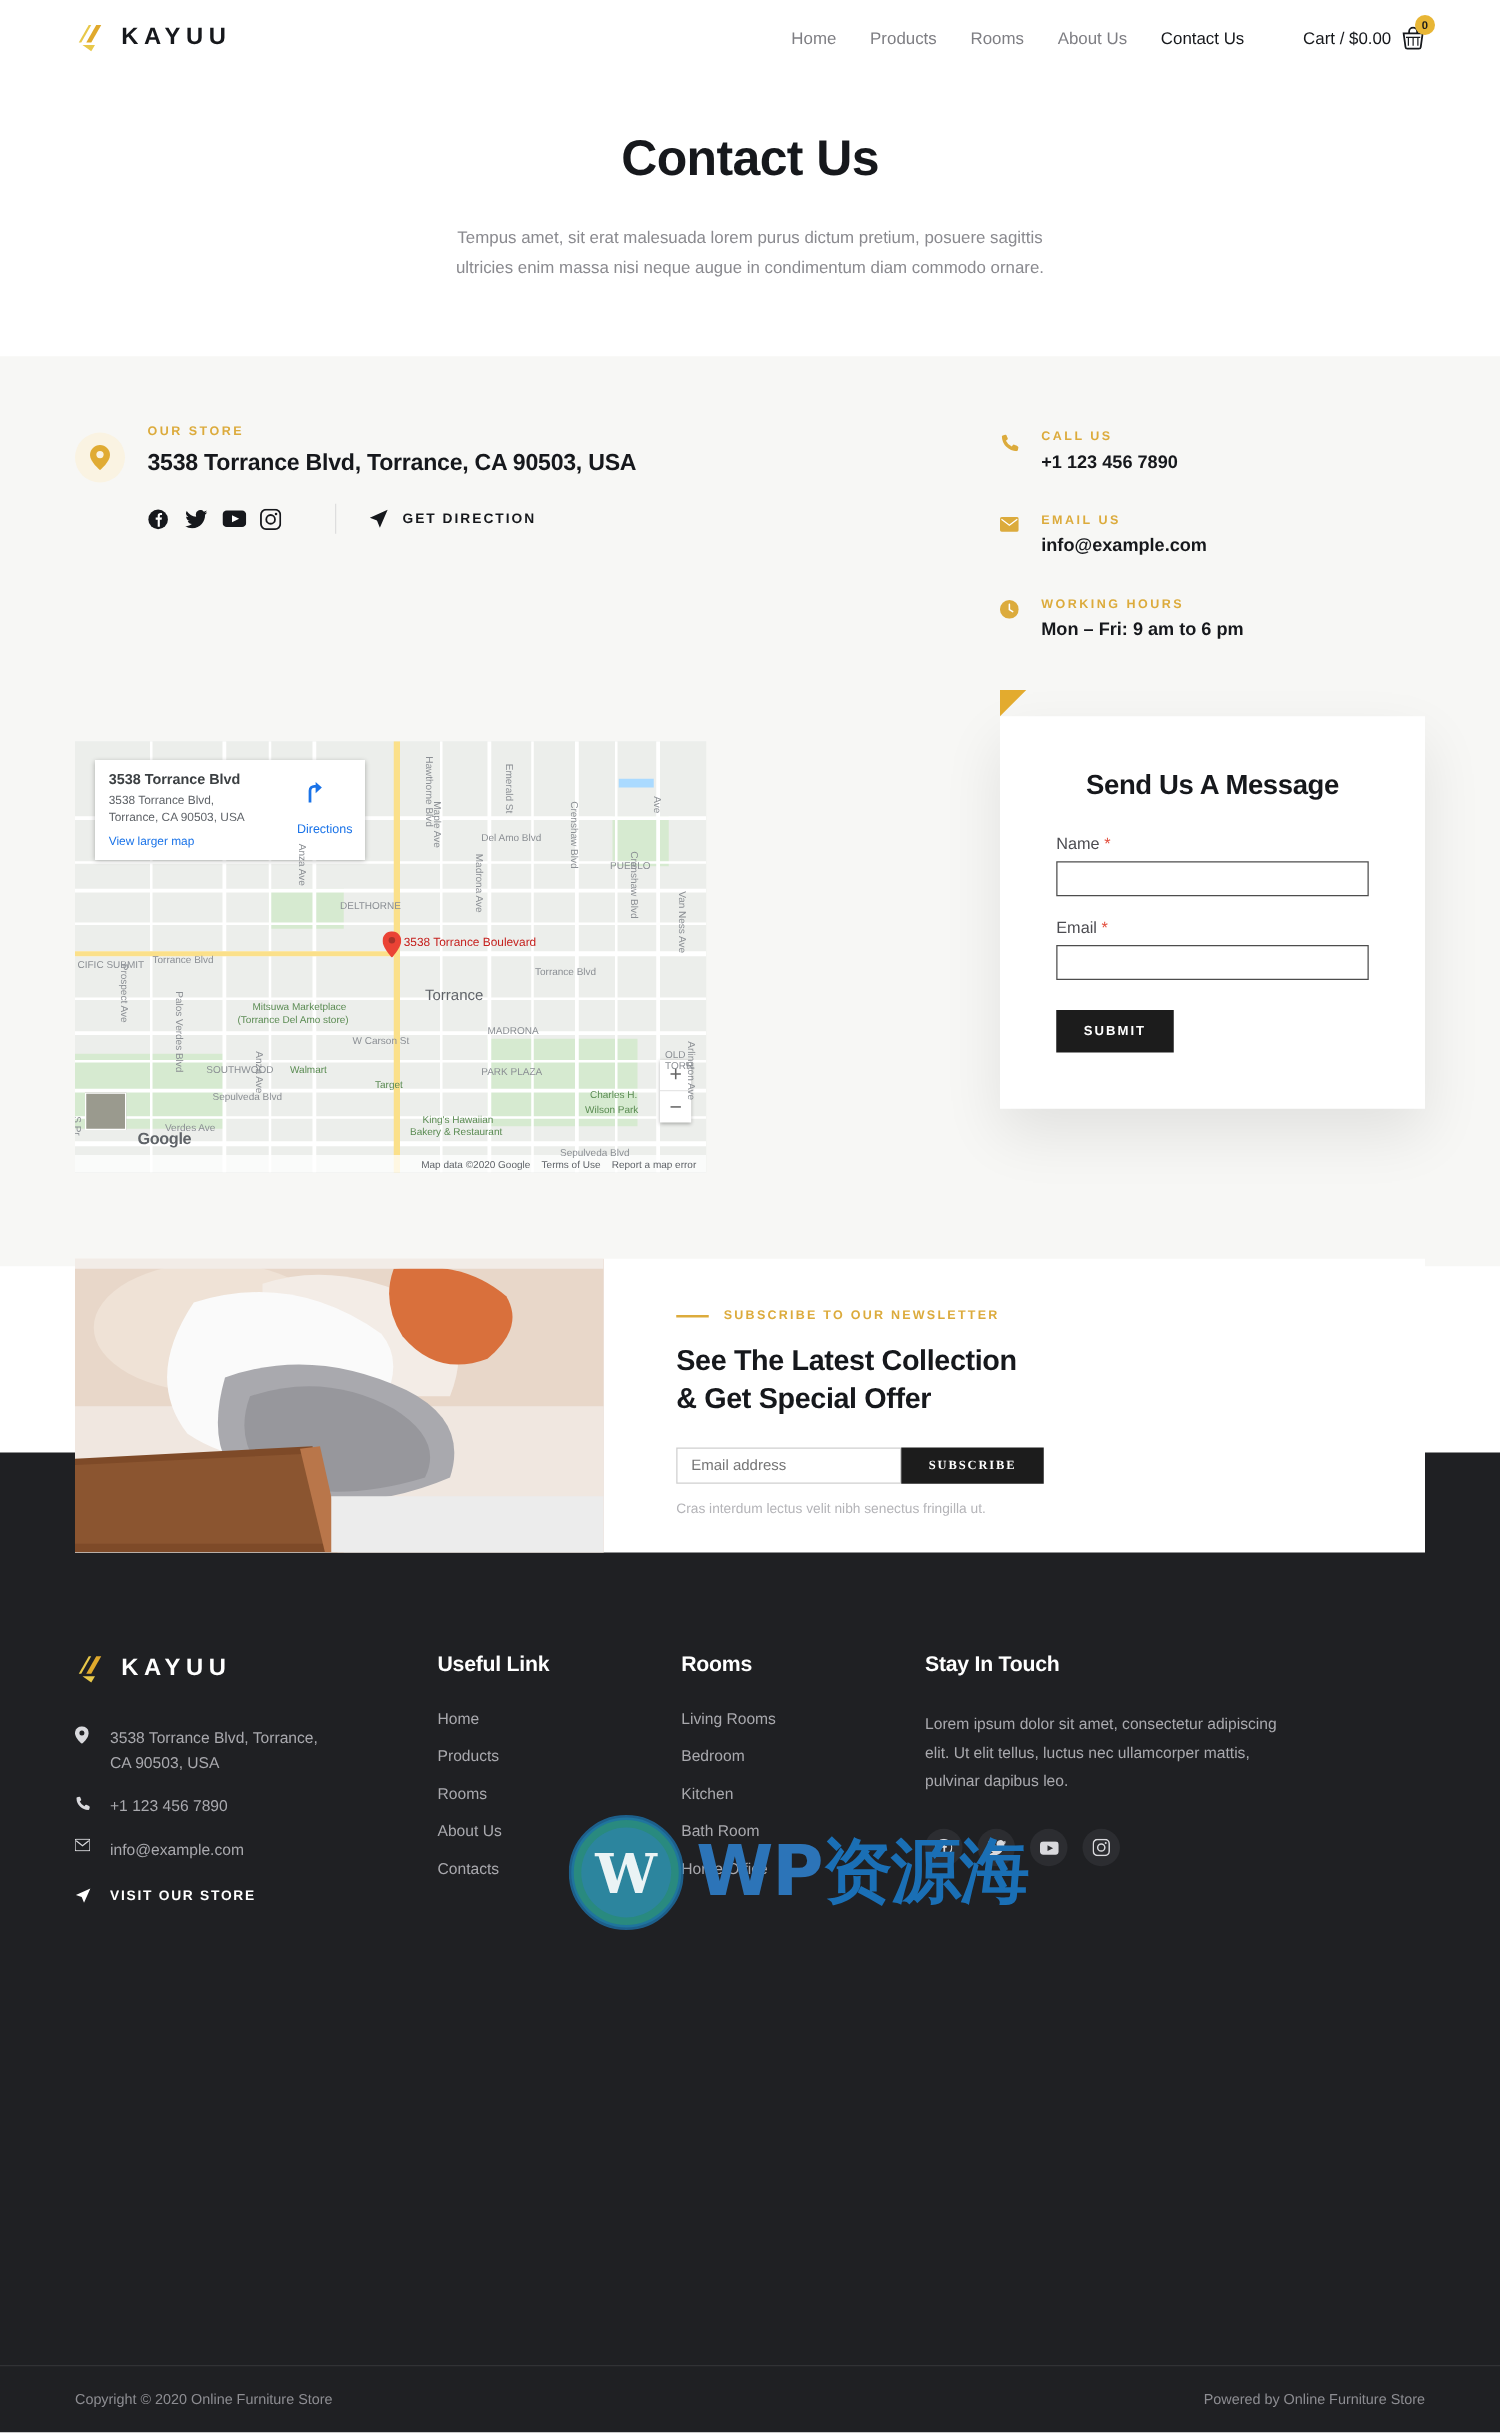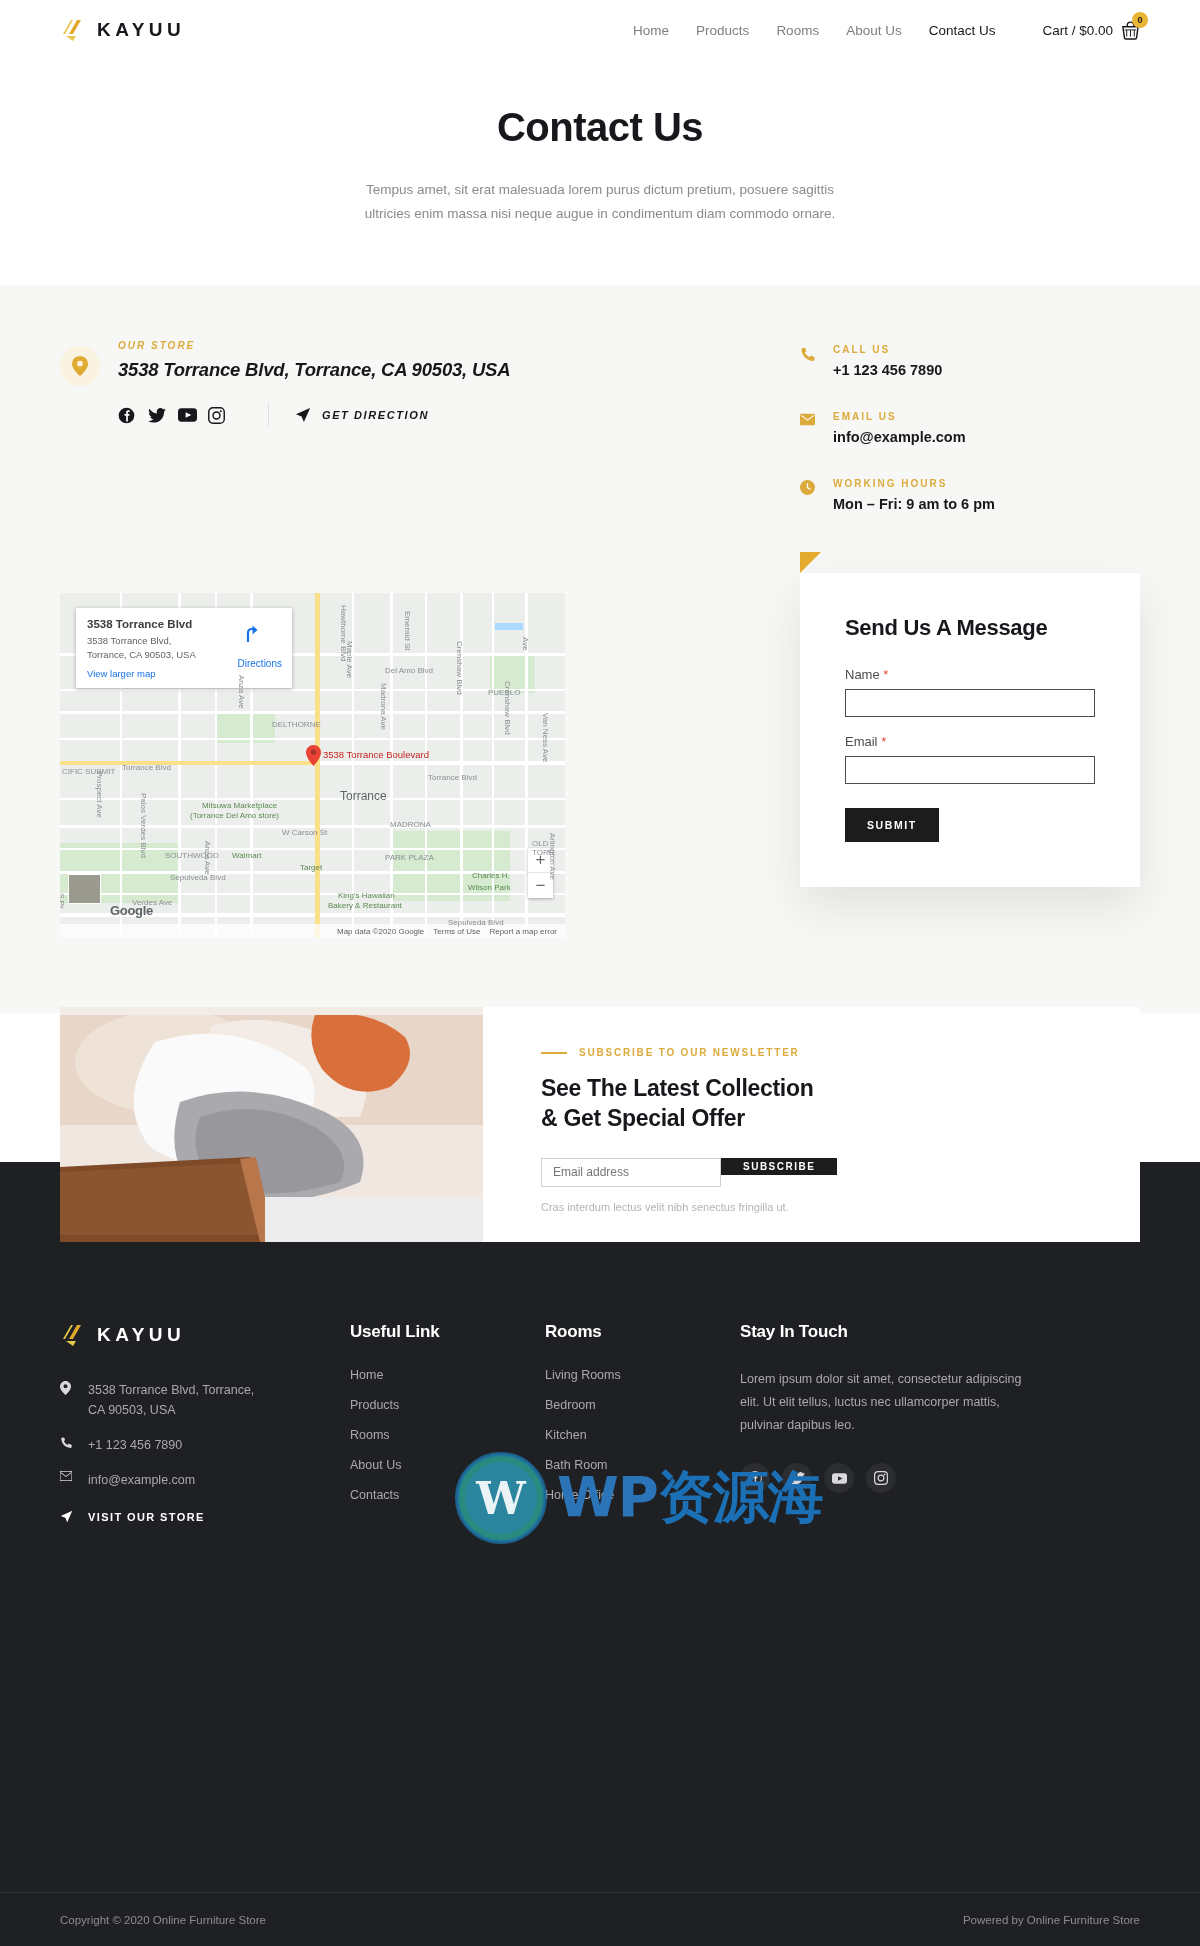--- a/index.html
+++ b/index.html
@@ -24,21 +24,21 @@
     background:#e8b635; color:#1c1c1c; font-size:9px; font-weight:700;
     display:flex; align-items:center; justify-content:center;
   }
   
   .hero { padding: 45px 0 60px; text-align:center; background:#fff; }
   .hero h1 { font-size: 40px; font-weight: 700; letter-spacing: -0.5px; color:#16181c; }
   .hero p { margin: 28px auto 0; width: 480px; font-size: 13.5px; line-height: 1.75; color:#8a8a8f; }
   
   .band { background:#f7f7f5; padding: 55px 60px 0; min-height: 640px; position: relative; }
   .contact-row { display:flex; }
-  .store-col { width: 470px; font-style: italic; }
+  .store-col { width: 470px; }
   .info-head { display:flex; gap: 18px; }
   .pin-circle {
     width: 40px; height: 40px; border-radius: 50%; background:#faf3e2;
     display:flex; align-items:center; justify-content:center; flex:none; margin-top: 6px;
   }
   .eyebrow { font-size: 10px; font-weight: 700; letter-spacing: 2px; color:#dcab3c; text-transform: uppercase; }
   .store-addr { font-size: 18.5px; font-weight: 700; color:#16181c; margin-top: 8px; letter-spacing:-0.2px;}
   .store-body { font-size: 13px; line-height: 1.95; color:#8a8a8f; margin-top: 12px; width: 400px; }
   .social-row { display:flex; align-items:center; gap:0; margin-top: 22px; }
   .social-row .ico { width:30px; height:22px; display:flex; align-items:center; color:#16181c; }
@@ -79,21 +79,21 @@
   .map-foot { position:absolute; left:0; right:0; bottom:0; height:14px; background:rgba(255,255,255,.75); display:flex; align-items:center; gap:9px; padding:0 8px; font-size:8px; color:#5f6368;}
   .gwm { position:absolute; left:10px; bottom:20px; font-size:13px; font-weight:700; color:#5f6368; letter-spacing:-.3px;margin-left:40px;}
   .thumb { position:absolute; left:8px; bottom:34px; width:33px; height:30px; background:#9a9a8e; border:1px solid #fff;}
   .form-card {
     position:absolute; right:0; top:-20px; width:340px; background:#fff;
     padding: 42px 45px 45px; box-shadow: 0 20px 45px rgba(0,0,0,.09);
   }
   .corner-tri { position:absolute; left:0; top:-21px; width:0; height:0;
     border-left:21px solid #e3ab2e; border-bottom:21px solid transparent;
     border-top:0; }
-  .form-card h3 { font-size:22px; font-weight:700; color:#16181c; margin-bottom:26px; letter-spacing:-.3px;}
+  .form-card h3 { font-size:22px; font-weight:700; color:#16181c; margin-bottom:26px; letter-spacing:-.3px;text-align:center;}
   .fld { margin-bottom:17px; }
   .fld label { display:block; font-size:13px; color:#4c4c51; margin-bottom:7px; }
   .fld label .req { color:#e24c3b; }
   .fld input, .fld textarea {
     width:100%; border:1px solid #4d4d4d; background:#fff; padding:7px 9px;
     font-family:"Liberation Sans",sans-serif; font-size:13px; color:#222;
   }
   .fld input { height:28px; }
   .fld textarea { height:82px; resize:none; }
   .submit-btn {
@@ -107,23 +107,23 @@
   .news-body { flex:1; padding:40px 0 0 58px; }
   .news-eyebrow { display:flex; align-items:center; gap:12px; font-size:10px; font-weight:700; letter-spacing:1.8px; color:#dcab3c;}
   .dash { width:26px; height:2px; background:#dcab3c; }
   .news-body h2 { font-size:23px; font-weight:700; line-height:1.3; color:#16181c; margin-top:16px; letter-spacing:-.3px;}
   .news-form { display:flex; margin-top:24px; }
   .news-form input {
     width:180px; height:29px; border:1px solid #cfcfcf; padding:0 11px;
     font-size:12px; color:#8a8a8f; font-family:"Liberation Sans",sans-serif; background:#fff;
   }
   .news-form button {
-    background:#1c1c1c; color:#fff; border:none; cursor:pointer; height:17px;
+    background:#1c1c1c; color:#fff; border:none; cursor:pointer; height:29px;
     font-size:10px; font-weight:700; letter-spacing:1.5px; padding:0 22px;
-    font-family:Liberation Sans, sans-serif;
+    font-family:Liberation Serif, serif;
   }
   .news-note { font-size:11px; color:#b4b4b8; margin-top:14px; }
   
   .footer { position:absolute; left:0; top:1162px; width:1200px; height:784px; background:#1f2023; color:#c6c6c9; }
   .footer-inner { padding:160px 60px 0; display:flex; }
   .f-brand { width:290px; }
   .f-logo { display:flex; align-items:center; gap:11px; margin-bottom:32px; }
   .f-logo .logo-text { color:#fff; }
   .f-line { display:flex; gap:15px; font-size:12.5px; line-height:1.6; color:#a9a9ae; margin-bottom:15px; }
   .f-line .fi { width:13px; flex:none; color:#d9d9dd; margin-top:1px; }

